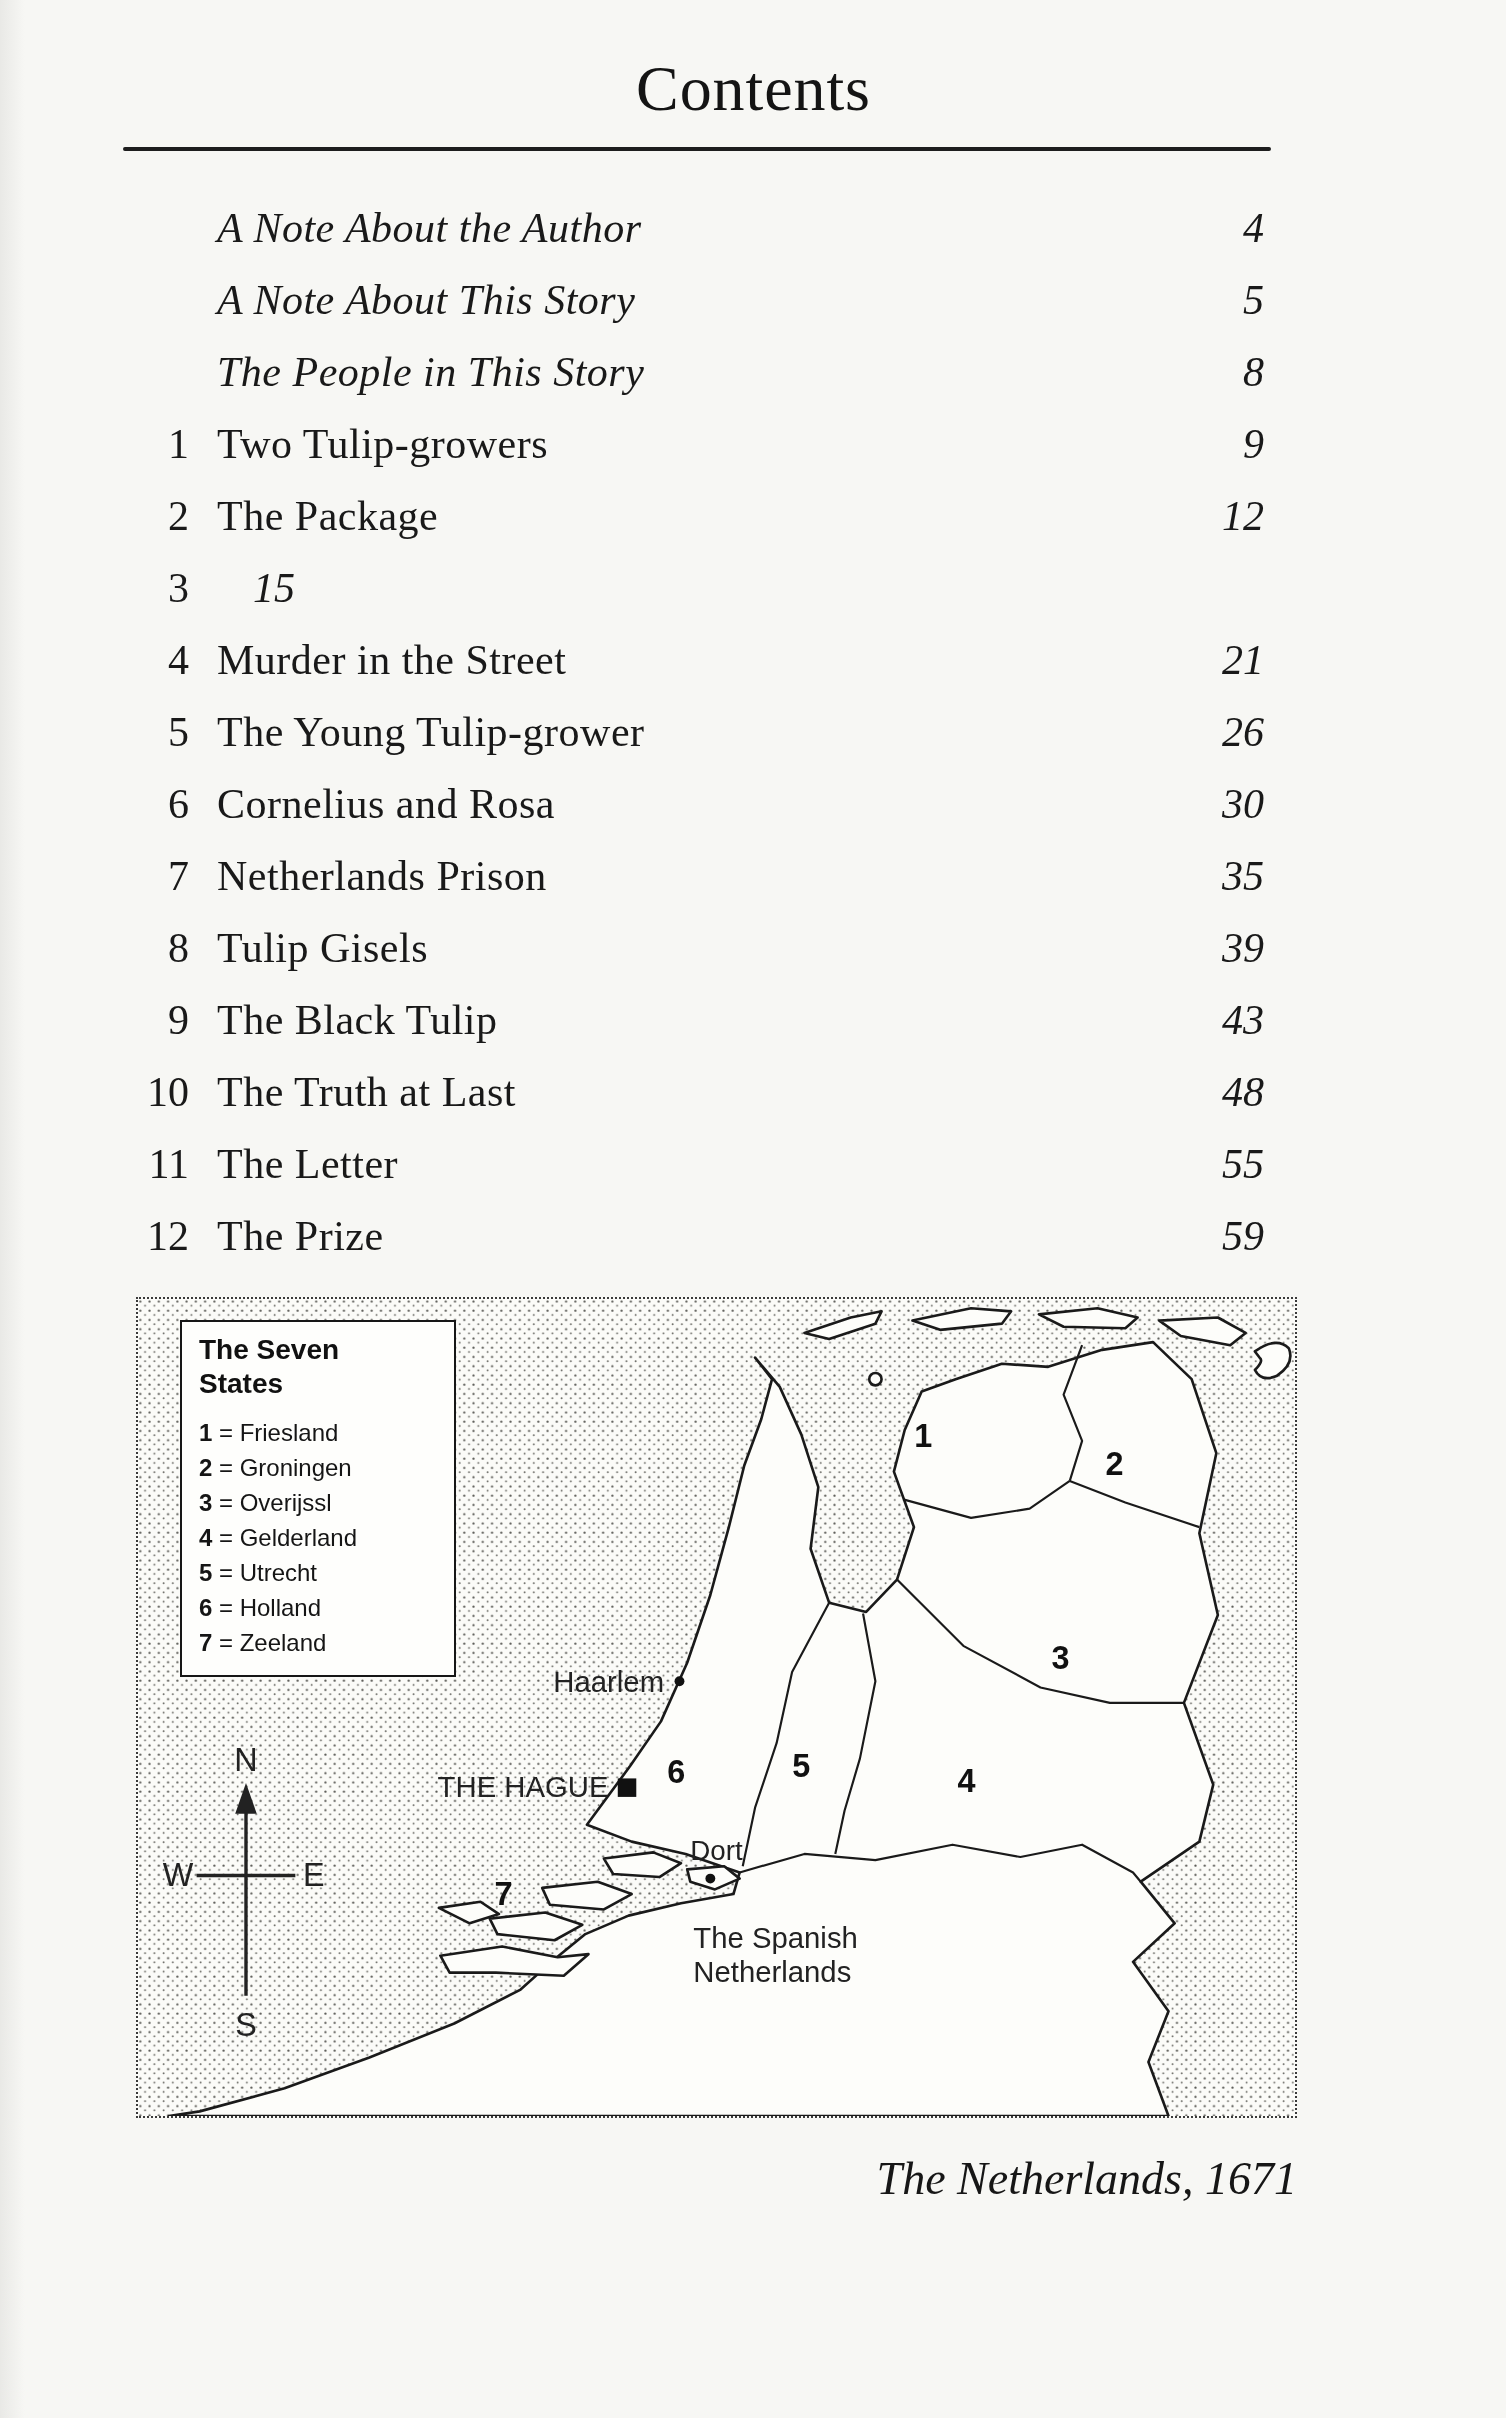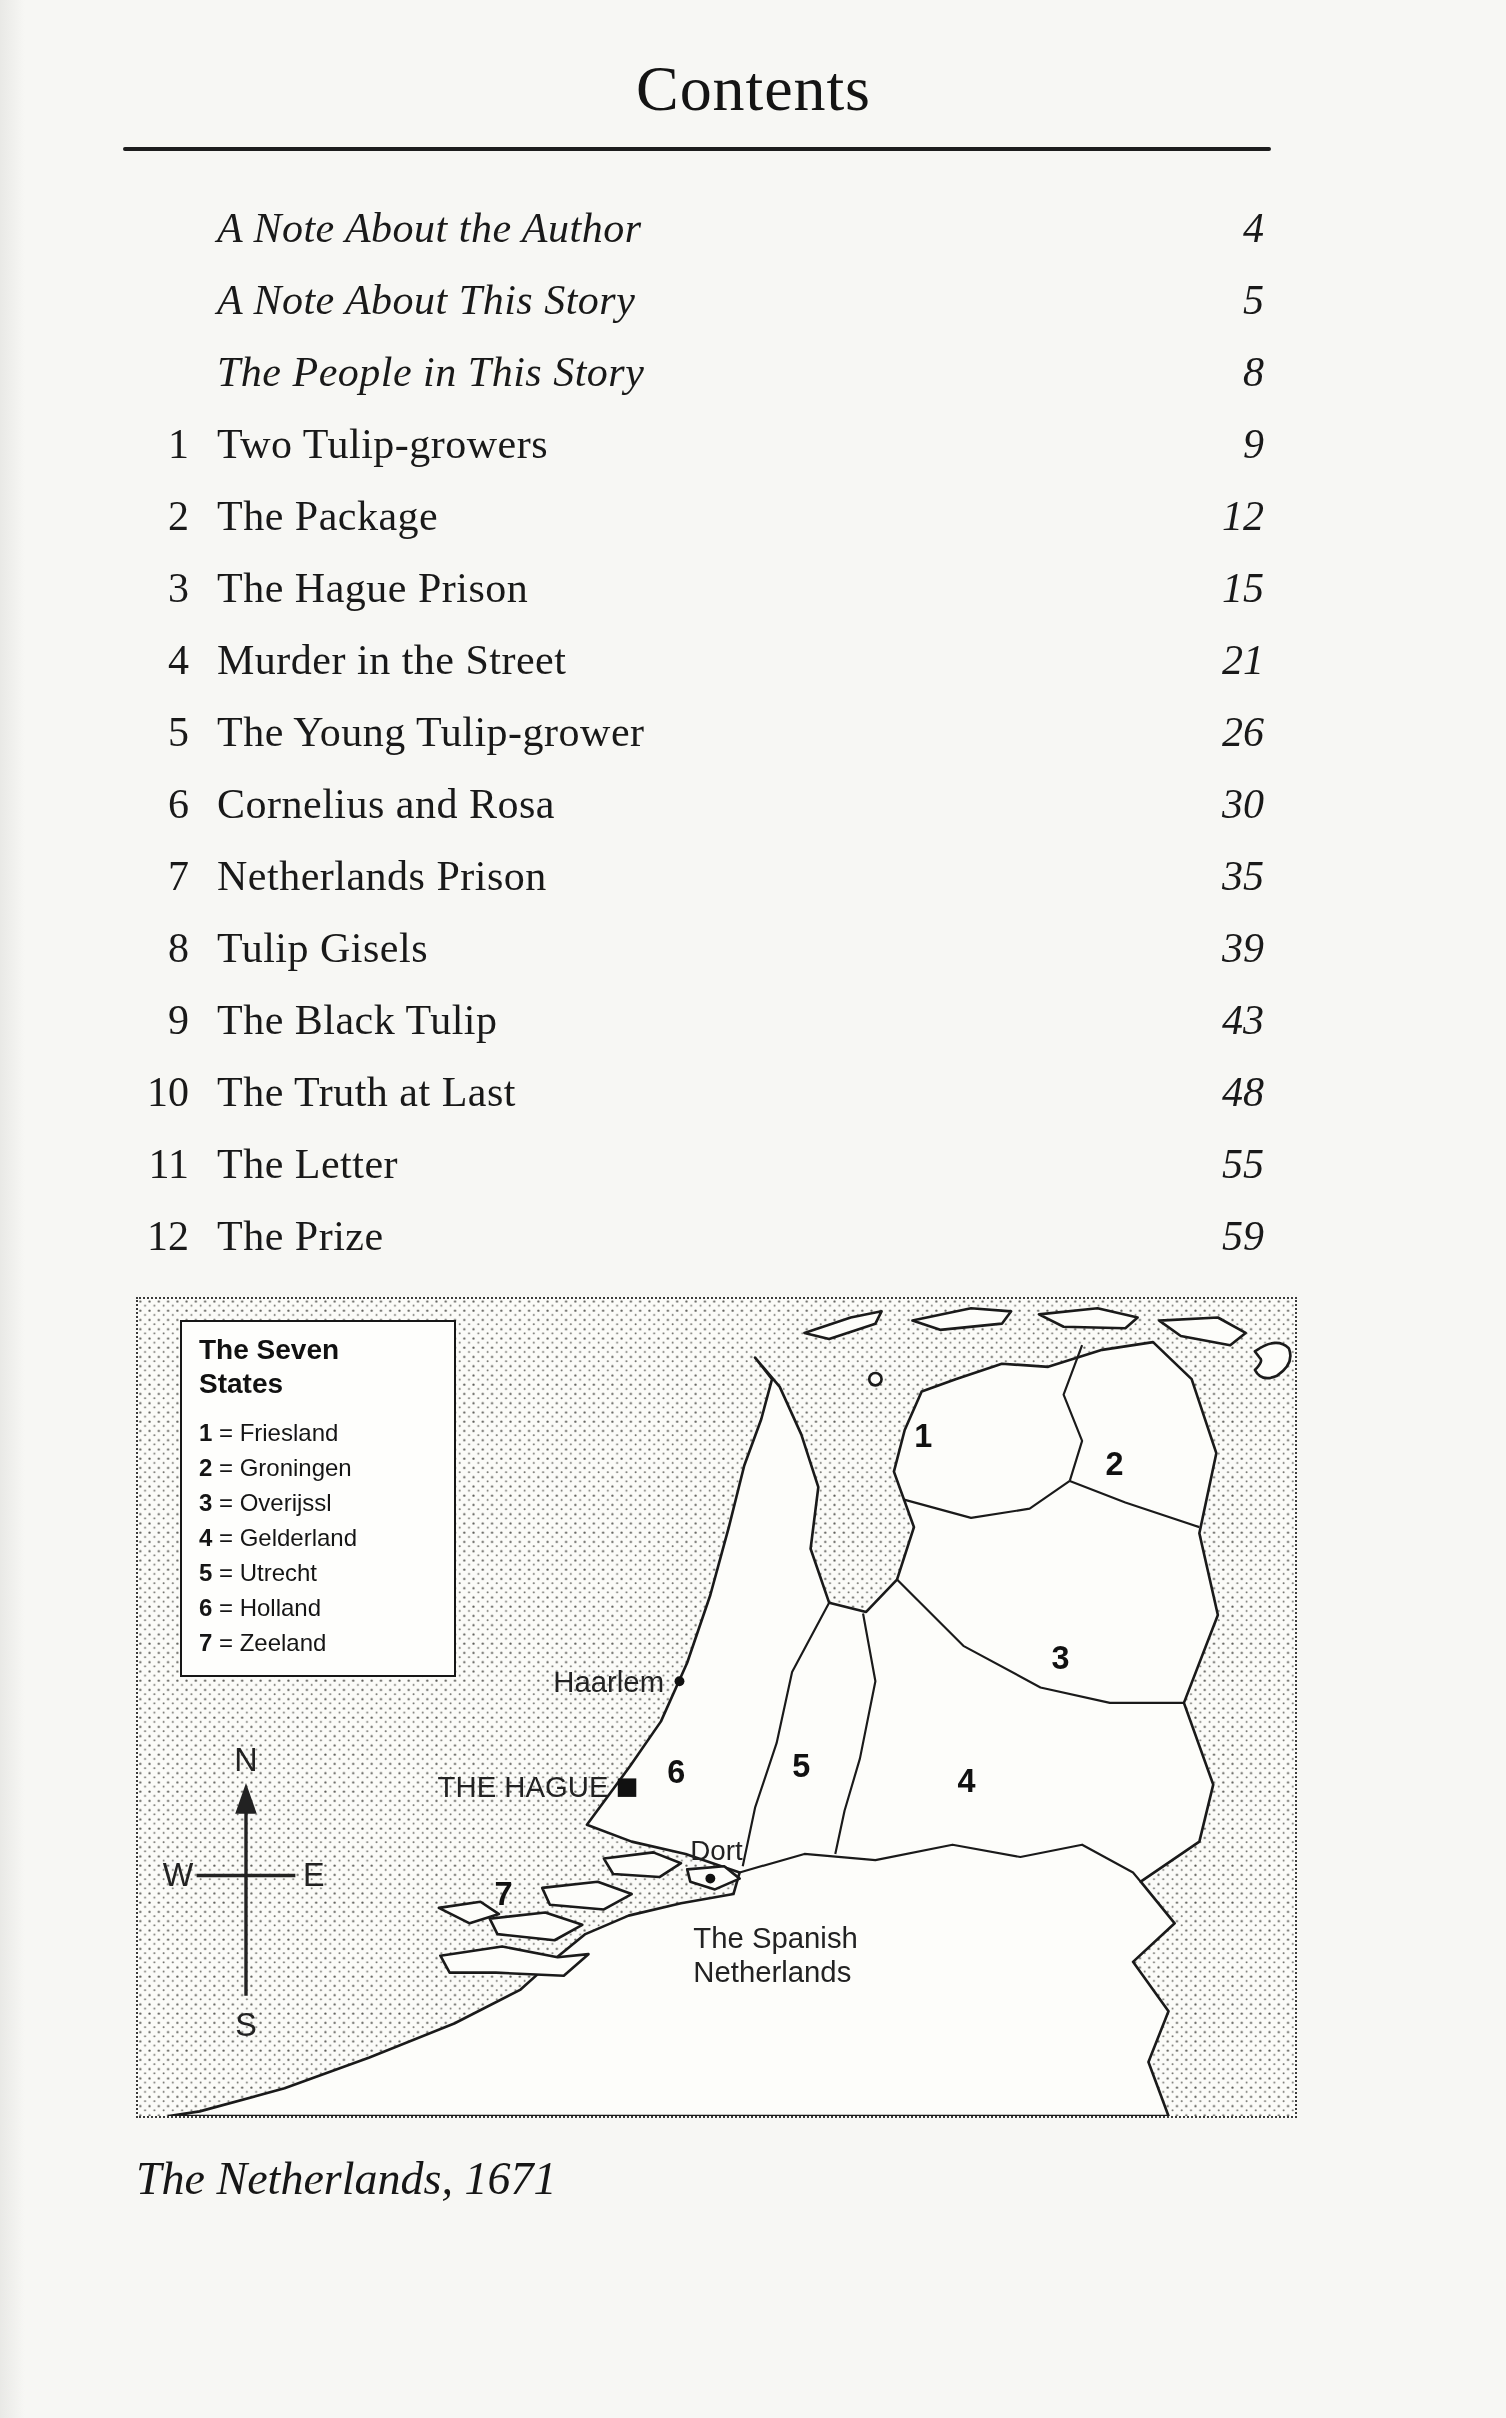--- a/index.html
+++ b/index.html
@@ -56,21 +56,21 @@
   .legend-item{font-size:24px;line-height:35px;color:#151515;white-space:nowrap;}
   .legend-item b{font-weight:bold;margin-right:6.6px;}
   .svg-label{font-family:"Liberation Sans", sans-serif;fill:#222;}
   .region-num{font-family:"Liberation Sans", sans-serif;font-weight:bold;fill:#111;}
   .compass-letter{font-family:"Liberation Sans", sans-serif;fill:#222;}
   .land{fill:#fdfdfa;stroke:#1a1a1a;stroke-width:1.7;stroke-linejoin:round;}
   .border-line{fill:none;stroke:#1a1a1a;stroke-width:1.4;stroke-linejoin:round;}
   .caption{
     margin:34px 0 0 136px;
     width:1161px;
-    text-align:left;
+    text-align:right;
     font-style:italic;
     font-size:46px;
     color:#161616;
   }
 </style>
 </head>
 <body>
 
 <div class="page">
 
@@ -98,21 +98,20 @@
       <span class="toc-title">Two Tulip-growers</span>
       <span class="toc-page">9</span>
     </div>
     <div class="toc-row">
       <span class="toc-num">2</span>
       <span class="toc-title">The Package</span>
       <span class="toc-page">12</span>
     </div>
     <div class="toc-row">
       <span class="toc-num">3</span>
-      <span class="toc-title">The Hague Prison</span>
       <span class="toc-page">15</span>
     </div>
     <div class="toc-row">
       <span class="toc-num">4</span>
       <span class="toc-title">Murder in the Street</span>
       <span class="toc-page">21</span>
     </div>
     <div class="toc-row">
       <span class="toc-num">5</span>
       <span class="toc-title">The Young Tulip-grower</span>

